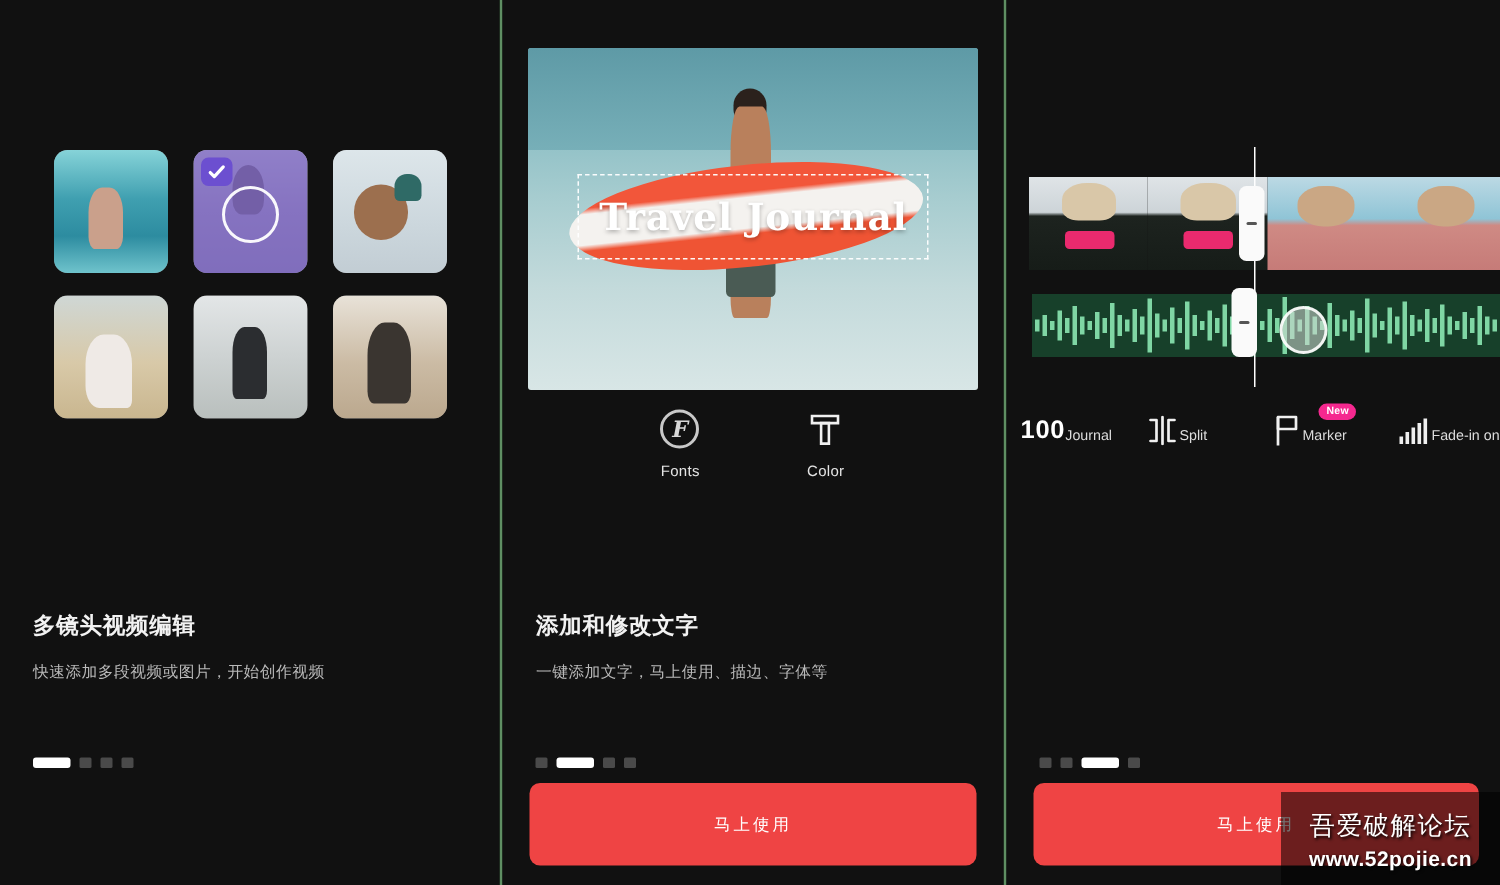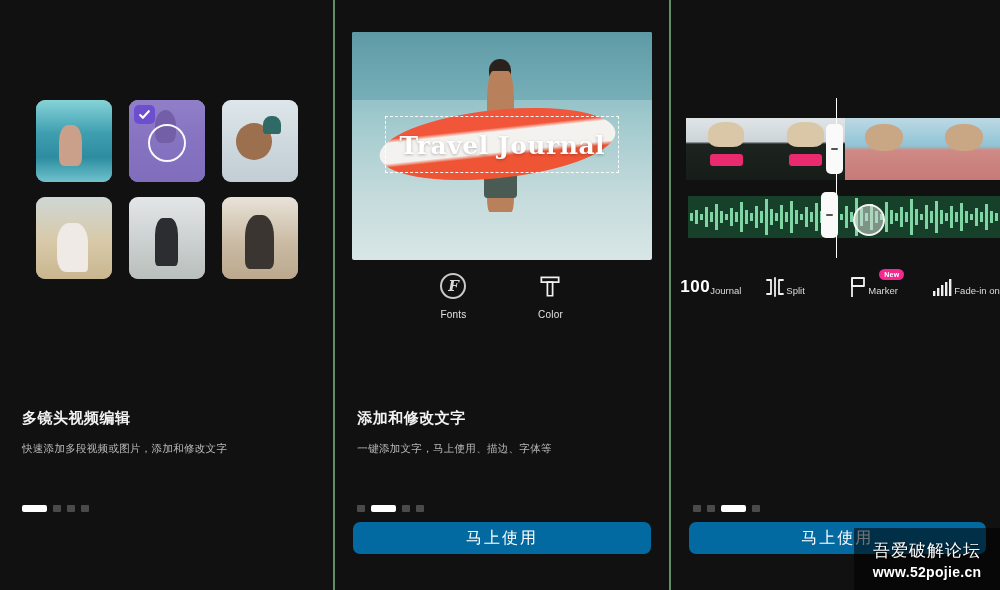--- a/index.html
+++ b/index.html
@@ -39,24 +39,24 @@
     line-height:1.3;
   }
 
   
   .dots { position:absolute; left:22px; display:flex; align-items:center; gap:6px; }
   .dot { width:8px; height:7px; background:#4a4a4a; border-radius:1px; }
   .dot.active { width:25px; background:#ffffff; border-radius:2px; }
 
   
   .cta {
-    position:absolute; left:18px; right:18px; height:32px;
-    background:#0369a1; border-radius:7px;
+    position:absolute; left:18px; right:18px; height:55px;
+    background:#ef4444; border-radius:7px;
     display:flex; align-items:center; justify-content:center;
-    color:#fff; font-size:16px; letter-spacing:2px; font-weight:500;
+    color:#fff; font-size:11px; letter-spacing:2px; font-weight:500;
     border:none; cursor:pointer;
   }
 
   
   .grid {
     position:absolute; left:36px; top:100px;
     width:262px;
     display:grid; grid-template-columns:repeat(3, 76px);
     gap:15px 17px;
   }
@@ -247,21 +247,21 @@
       <div class="thumb">
           <span class="ph t5"></span>
         </div>
       <div class="thumb">
           <span class="ph t6"></span>
         </div>
     </div>
 
     <div class="copy" style="top:409px;">
       <div class="copy-title">多镜头视频编辑</div>
-      <div class="copy-sub">快速添加多段视频或图片，添加和修改文字</div>
+      <div class="copy-sub">快速添加多段视频或图片，开始创作视频</div>
     </div>
 
     <div class="dots" style="top:505px;">
       <span class="dot active"></span>
       <span class="dot"></span>
       <span class="dot"></span>
       <span class="dot"></span>
     </div>
   </div>
 

